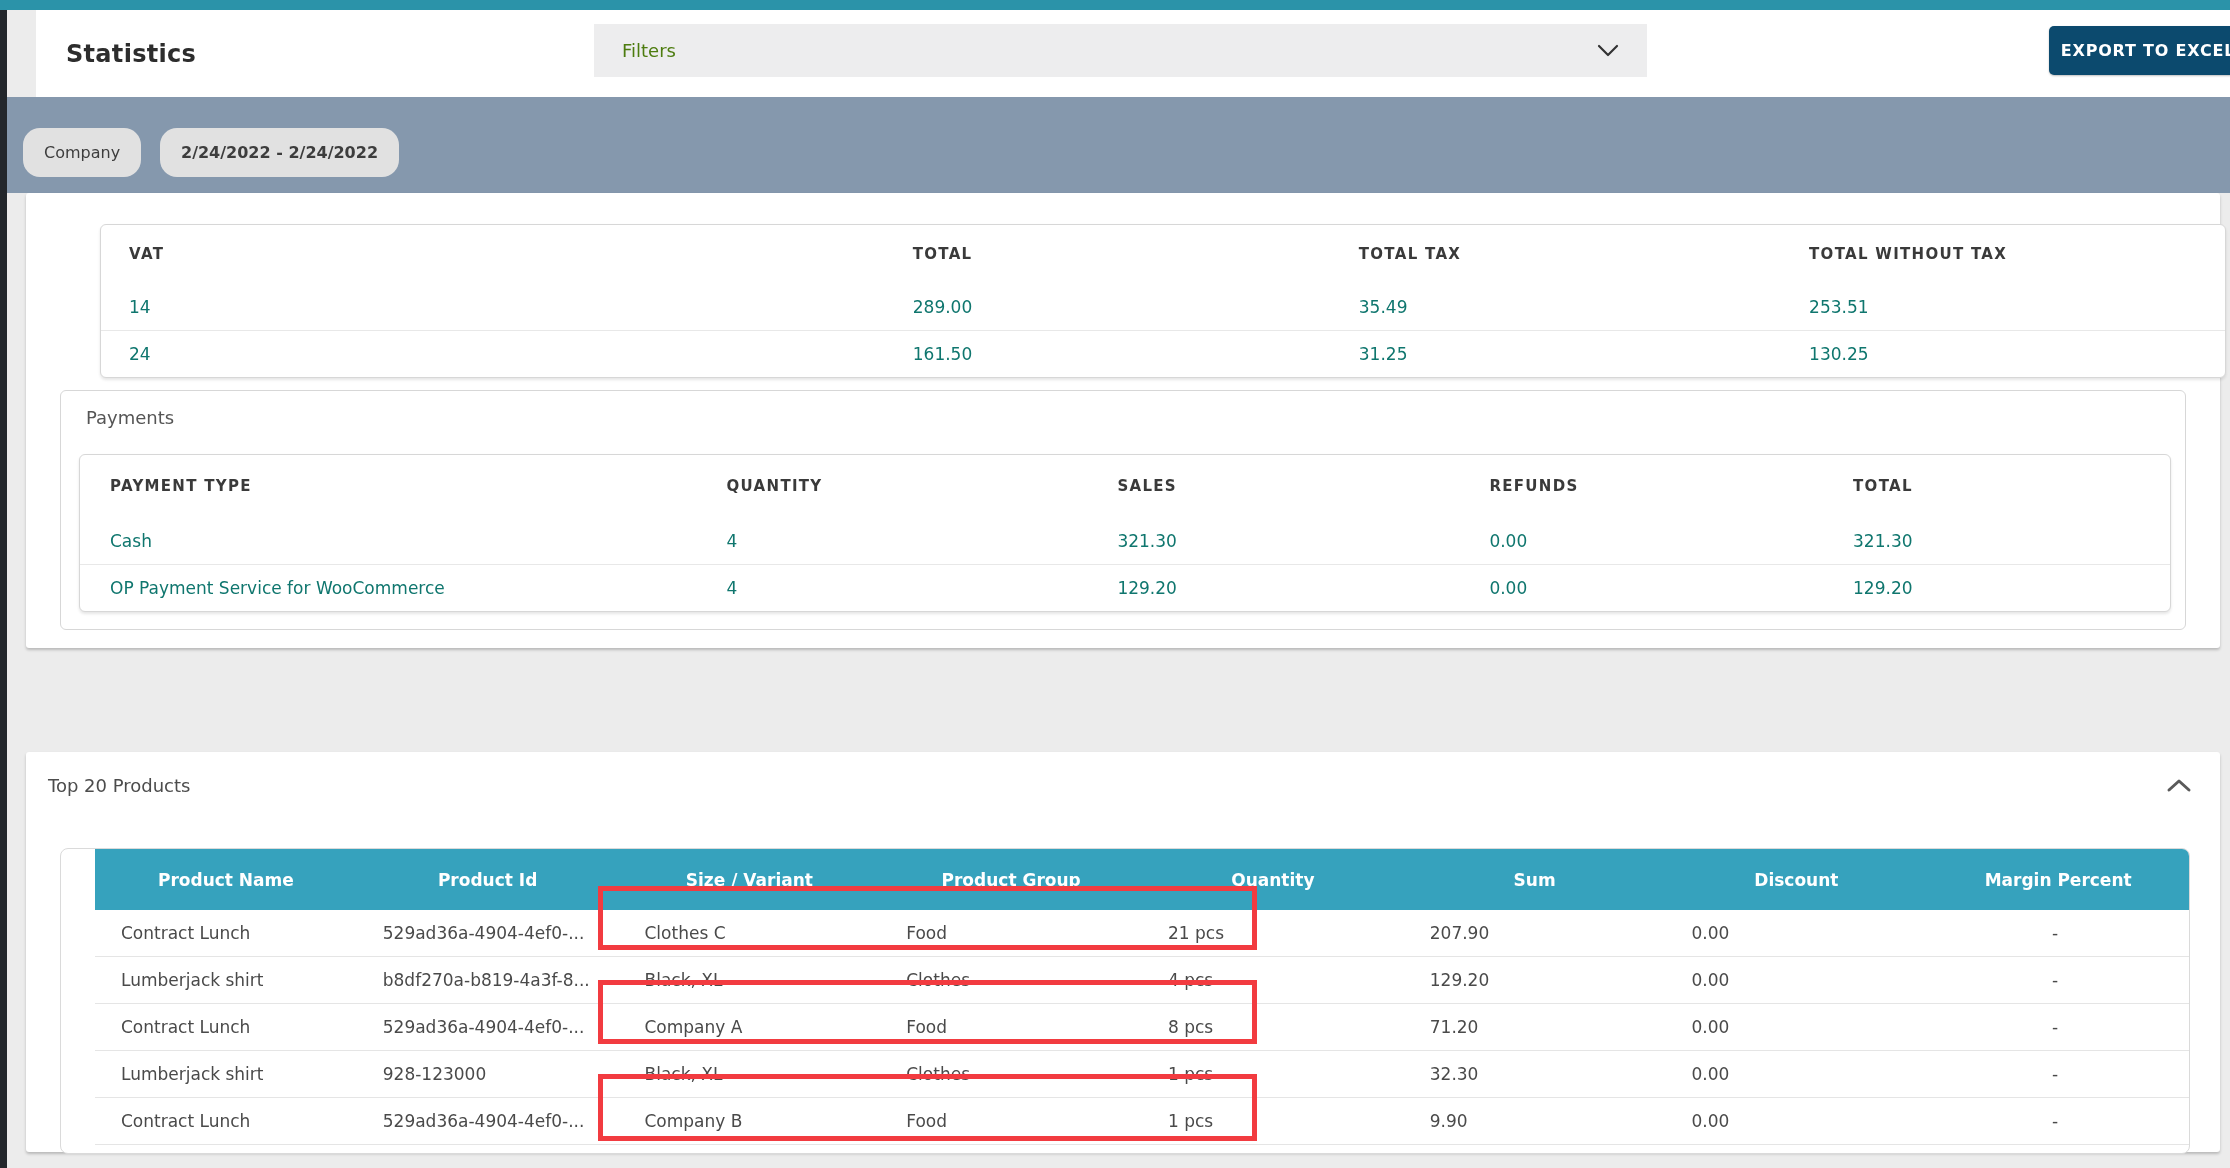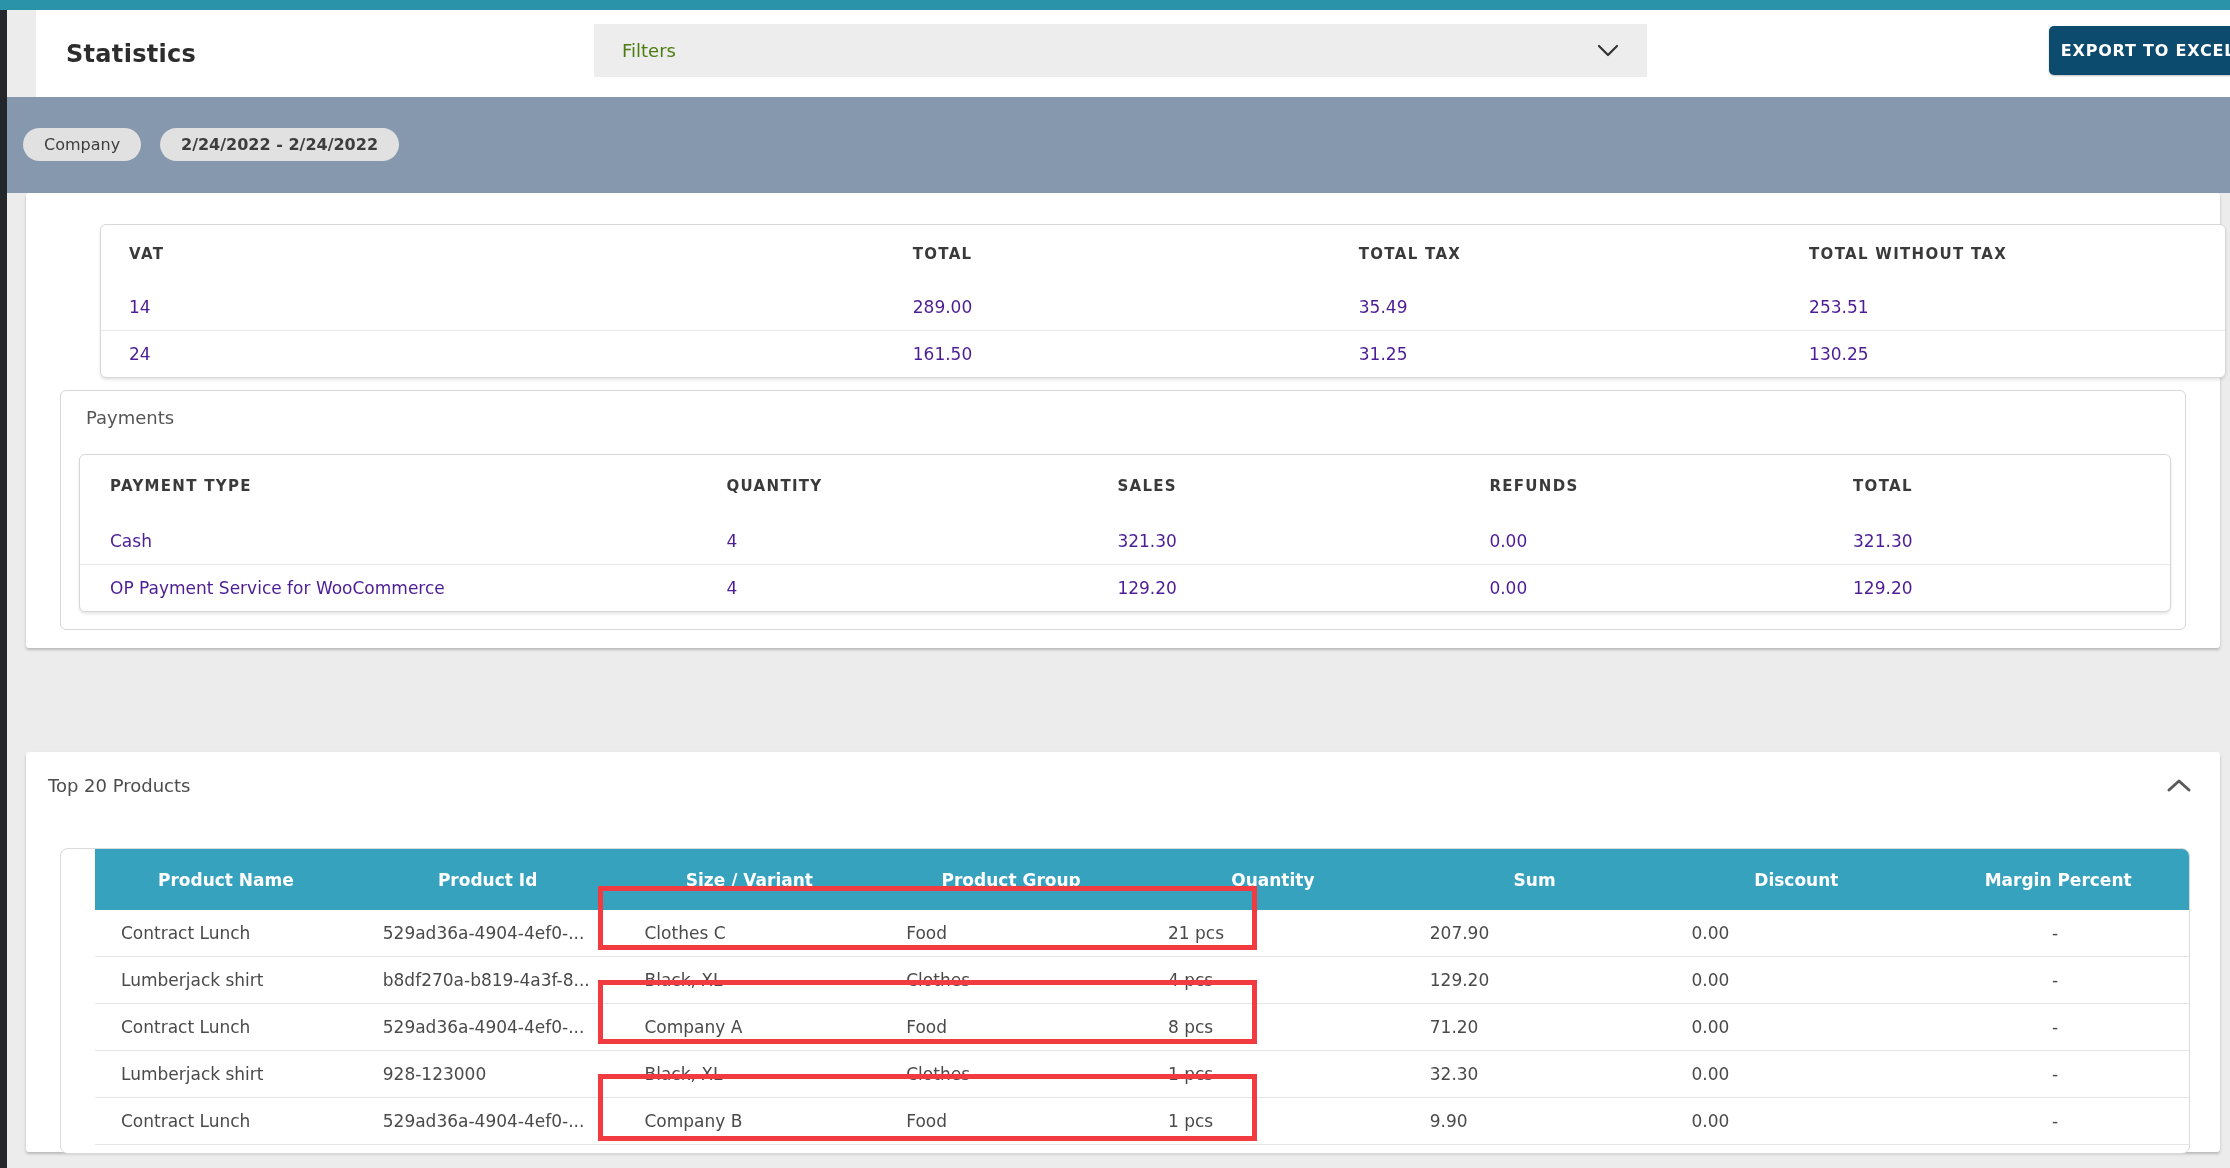--- a/index.html
+++ b/index.html
@@ -17,21 +17,21 @@
   .page-title { position:absolute; left:30px; top:0; height:87px; display:flex; align-items:center;
     font-size:24px; font-weight:600; color:#2d2d2d; letter-spacing:.3px; }
   .filters { position:absolute; left:558px; top:14px; width:1053px; height:53px; background:#ededee;
     display:flex; align-items:center; justify-content:space-between; padding:0 28px; cursor:pointer; }
   .filters-label { font-size:18px; color:#4d7c0f; }
   .export-btn { position:absolute; left:2013px; top:16px; width:198px; height:49px; background:#0c4a6e;
     border:none; border-radius:5px; color:#ffffff; font-size:16px; font-weight:600; letter-spacing:.8px;
     font-family:inherit; cursor:pointer; box-shadow:0 1px 2px rgba(0,0,0,.25); }
   
   .chipbar { position:absolute; left:7px; top:97px; width:2223px; height:96px; background:#8598ad; }
-  .chip { position:absolute; top:31px; height:33px; border-radius:17px; background:#e1e1e1;
+  .chip { position:absolute; top:31px; height:49px; border-radius:17px; background:#e1e1e1;
     color:#3d3d3d; font-size:16px; display:flex; align-items:center; padding:0 21px; cursor:pointer; }
   .chip0 { left:16px; }
   .chip1 { left:153px;font-weight:bold; }
   
   .page { position:absolute; left:7px; top:193px; width:2223px; height:975px; background:#ececec; }
   .card { position:absolute; left:19px; width:2194px; background:#ffffff; border-radius:3px;
     box-shadow:0 2px 3px rgba(0,0,0,.22); }
   .cardA { top:0; height:455px; }
   .cardB { top:485px; height:60px; display:flex; align-items:center; justify-content:space-between;
     padding:0 28px 0 22px; cursor:pointer; }
@@ -41,21 +41,21 @@
   .section-label { font-size:18px; color:#4c4c4c; }
   
   .btable { position:absolute; background:#fff; border:1px solid #d7d7d7; border-radius:6px;
     box-shadow:0 2px 3px rgba(0,0,0,.10); overflow:hidden; }
   .vat-table { left:34px; top:31px; width:2126px;margin-left:40px; }
   .grid4 { display:grid; grid-template-columns:36.9% 21% 21.2% 20.9%; align-items:center; }
   .grid5 { display:grid; grid-template-columns:29.5% 18.7% 17.8% 17.4% 16.6%; align-items:center; }
   .grid8 { display:grid; grid-template-columns:repeat(8,12.5%); align-items:center; }
   .vhead { height:58px; }
   .phead { height:62px; }
-  .cell { padding-left:28px; font-size:17px; color:#4c1d95; white-space:nowrap; }
+  .cell { padding-left:28px; font-size:17px; color:#0f766e; white-space:nowrap; }
   .pay-inner .cell { padding-left:30px; }
   .cell.head { font-size:15px; font-weight:600; letter-spacing:1.3px; color:#3a3a3a; }
   .vrow { height:47px; }
   .tbody .vrow + .vrow { border-top:1px solid #e8e8e8; }
   
   .pay-box { position:absolute; left:34px; top:197px; width:2126px; height:240px;
     border:1px solid #d7d7d7; border-radius:6px; background:#fff; }
   .pay-title { height:52px; display:flex; align-items:center; padding-left:25px;
     font-size:18px; color:#555555; }
   .pay-inner { left:18px; top:63px; width:2092px; }

